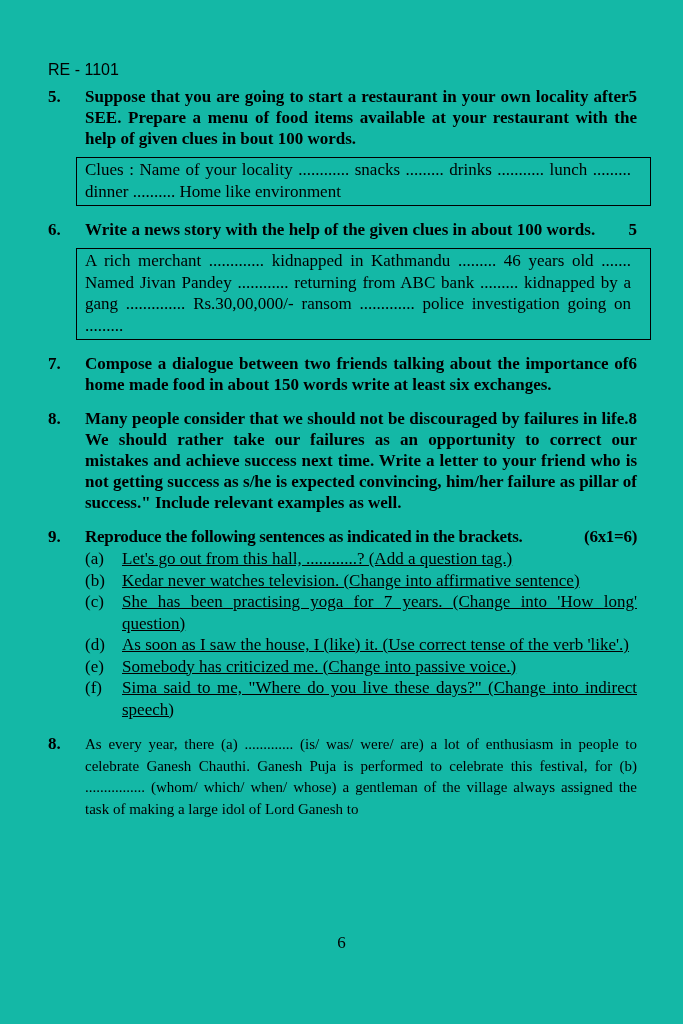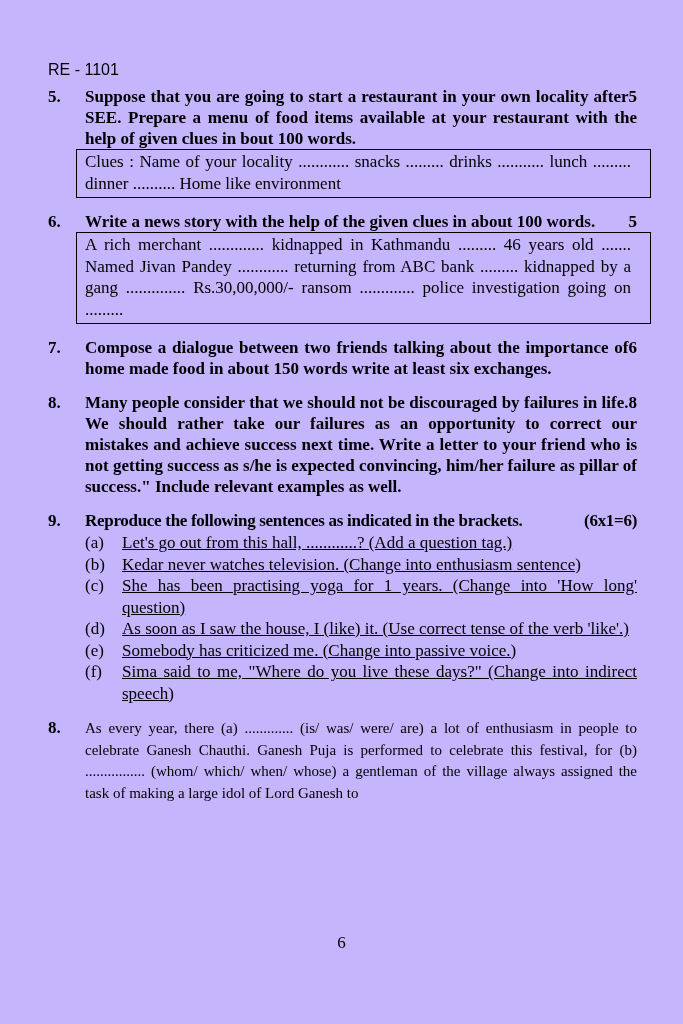--- a/index.html
+++ b/index.html
@@ -1,20 +1,20 @@
 <!DOCTYPE html>
 <html><head>
 <meta charset="utf-8">
 <style>
   html, body { margin: 0; padding: 0; background: #ffffff; }
   .page {
     position: relative;
     width: 683px;
     height: 1024px;
-    background: #c4b5fd;
+    background: #14b8a6;
     color: #000;
     font-family: "Liberation Serif", serif;
     overflow: hidden;
   }
   .content {
     position: absolute;
     left: 48px;
     top: 60px;
     width: 589px;
   }
@@ -43,21 +43,21 @@
   .q-head.one-line {
     display: flex;
     justify-content: space-between;
     white-space: nowrap;
     text-align: right;
   }
   .q-head.one-line .marks { float: none; margin-left: 10px; }
   .q-head.tight { letter-spacing: -0.3px; }
   .clues-box {
     border: 1.5px solid #000;
-    margin: 0 -14px 0 -9px;
+    margin: 8px -14px 0 -9px;
     padding: 1px 19px 3px 8px;
     font-size: 17px;
     line-height: 21.5px;
   }
   .clues-title { text-align: left; }
   .clues-text { text-align: justify; }
   .sub-items { margin-top: 1px; }
   .sub-item { display: flex; font-size: 17px; line-height: 21.5px; }
   .sub-label { width: 37px; flex-shrink: 0; }
   .sub-text { flex: 1; min-width: 0; text-align: justify; text-decoration: underline; }
@@ -133,25 +133,25 @@
           <span>Reproduce the following sentences as indicated in the brackets.</span>
           <span class="marks">(6x1=6)</span>
         </div>
         <div class="sub-items">
           <div class="sub-item">
             <div class="sub-label">(a)</div>
             <div class="sub-text">Let's go out from this hall, ............? (Add a question tag.)</div>
           </div>
           <div class="sub-item">
             <div class="sub-label">(b)</div>
-            <div class="sub-text">Kedar never watches television. (Change into enthusiasm sentence)</div>
+            <div class="sub-text">Kedar never watches television. (Change into affirmative sentence)</div>
           </div>
           <div class="sub-item">
             <div class="sub-label">(c)</div>
-            <div class="sub-text">She has been practising yoga for 1 years. (Change into 'How long' question)</div>
+            <div class="sub-text">She has been practising yoga for 7 years. (Change into 'How long' question)</div>
           </div>
           <div class="sub-item">
             <div class="sub-label">(d)</div>
             <div class="sub-text">As soon as I saw the house, I (like) it. (Use correct tense of the verb 'like'.)</div>
           </div>
           <div class="sub-item">
             <div class="sub-label">(e)</div>
             <div class="sub-text">Somebody has criticized me. (Change into passive voice.)</div>
           </div>
           <div class="sub-item">

